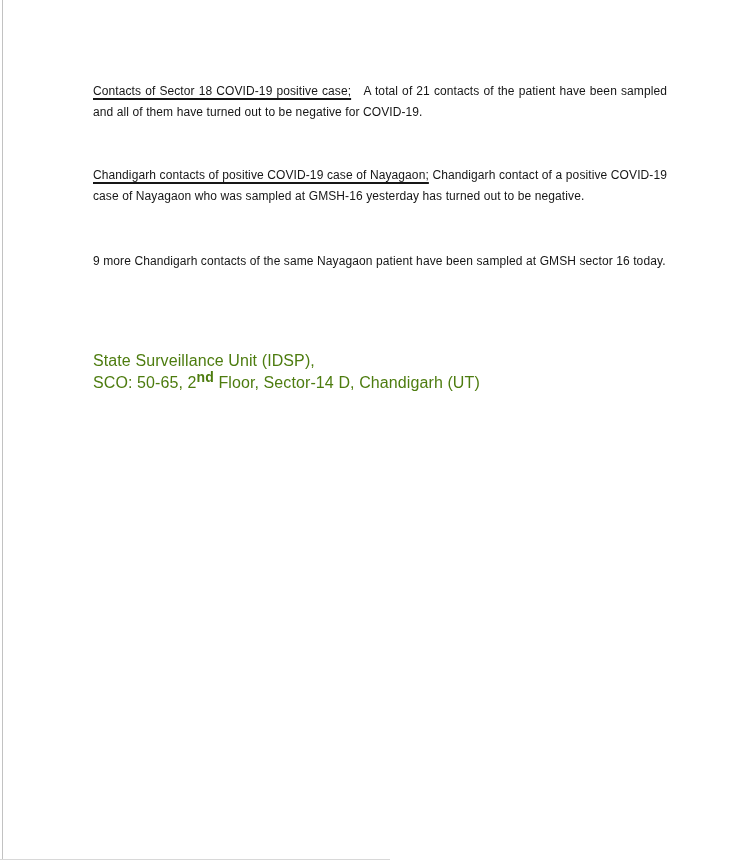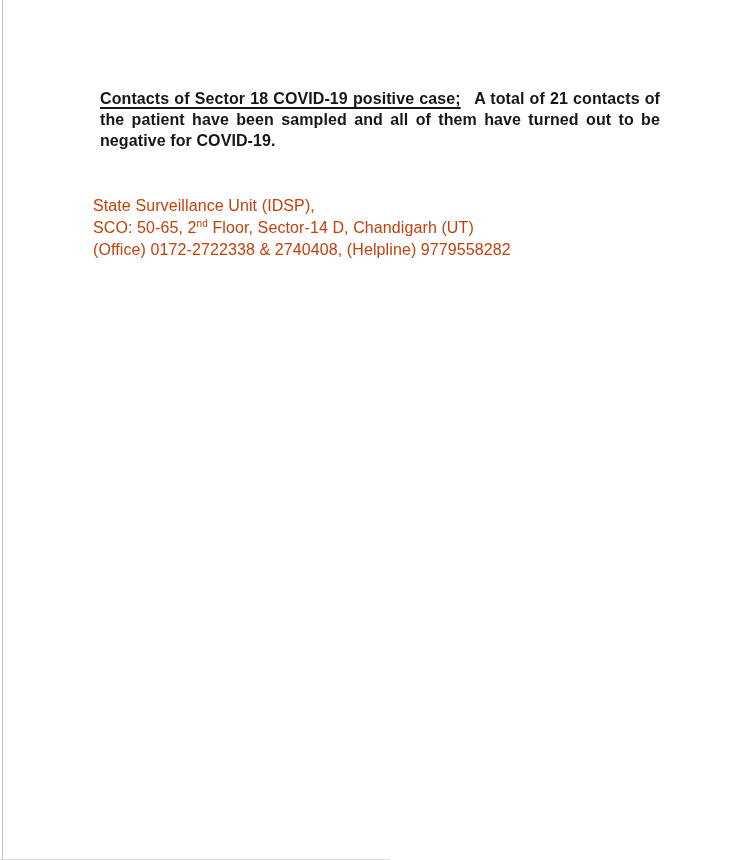--- a/index.html
+++ b/index.html
@@ -32,67 +32,69 @@
     background: #d8d8d8;
   }
   .content {
     position: absolute;
     left: 93px;
     top: 0;
     width: 574px;
     padding-top: 81px;
   }
   .para {
-    margin: 7px;
-    font-size: 16px;
+    margin: 0;
+    font-size: 12px;
     line-height: 21px;
-    font-weight: bold;
+    font-weight: normal;
     color: #161616;
     text-align: justify;
     letter-spacing: 0.1px;
   }
   .para-2 { margin-top: 42px; }
   .para-3 { margin-top: 44px; }
   .heading {
     text-decoration: underline;
     text-decoration-thickness: 1.6px;
     text-underline-offset: 2.5px;
   }
   .hspace {
     display: inline-block;
     width: 9px;
   }
   .footer {
-    margin-top: 44px;
+    margin-top: 78px;
     font-size: 16px;
     line-height: 22px;
     font-weight: 400;
-    color: #c2410c;
+    color: #4d7c0f;
     letter-spacing: 0.1px;
   }
   .footer-line { margin: 0; }
   .footer sup {
-    font-size: 10px;
+    font-size: 14px;
     line-height: 0;
     vertical-align: super;
+    font-weight: bold;
   }
 </style>
 </head>
 <body>
 
 <div class="page">
   <div class="edge-left"></div>
   <div class="edge-bottom"></div>
 
   <div class="content">
 
     <p class="para para-1"><span class="heading">Contacts of Sector 18 COVID-19 positive case;</span><span class="hspace"></span> <span>A total of 21 contacts of the patient have been sampled and all of them have turned out to be negative for COVID-19.</span></p>
 
+    <p class="para para-2"><span class="heading">Chandigarh contacts of positive COVID-19 case of Nayagaon;</span> <span>Chandigarh contact of a positive COVID-19 case of Nayagaon who was sampled at GMSH-16 yesterday has turned out to be negative.</span></p>
 
+    <p class="para para-3"><span>9 more Chandigarh contacts of the same Nayagaon patient have been sampled at GMSH sector 16 today.</span></p>
 
     <div class="footer">
       <p class="footer-line">State Surveillance Unit (IDSP),</p>
       <p class="footer-line"><span>SCO: 50-65, 2</span><sup>nd</sup><span> Floor, Sector-14 D, Chandigarh (UT)</span></p>
-      <p class="footer-line">(Office) 0172-2722338 &amp; 2740408, (Helpline) 9779558282</p>
     </div>
 
   </div>
 </div>
 
 </body></html>

